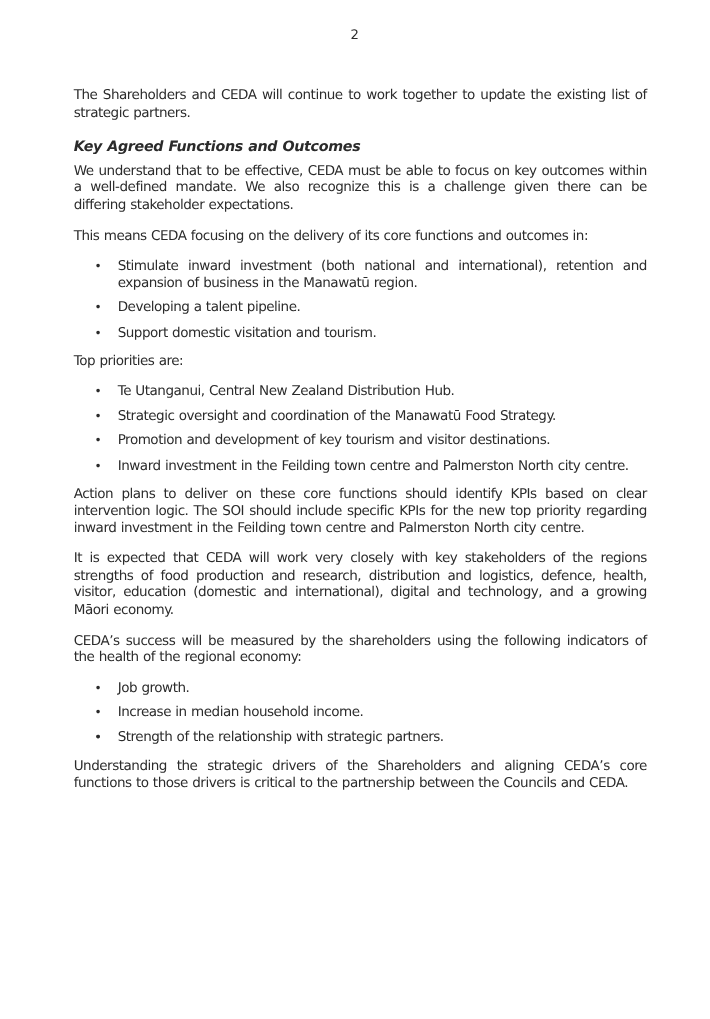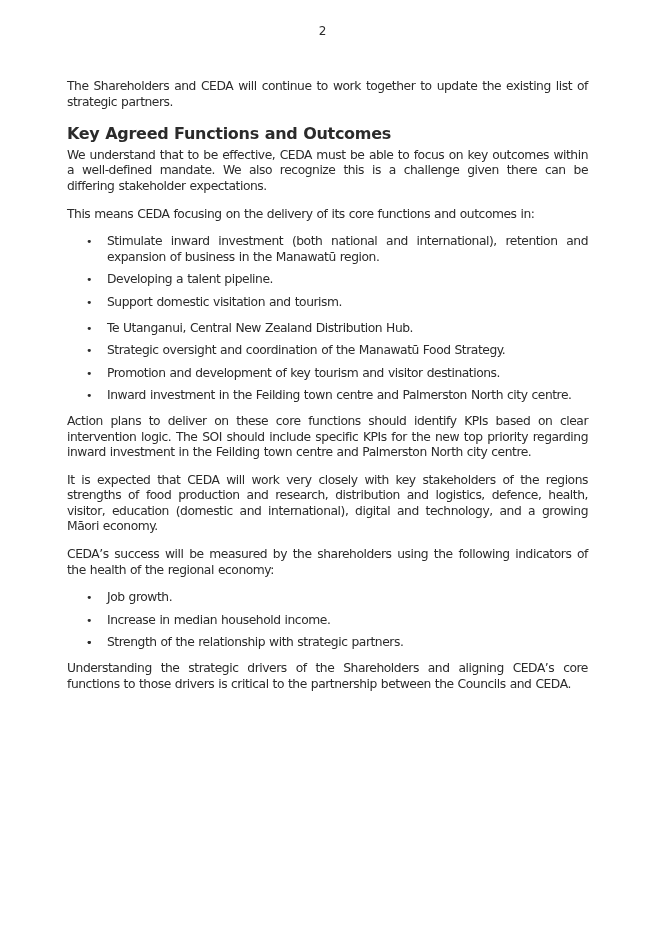--- a/index.html
+++ b/index.html
@@ -3,21 +3,21 @@
 <meta charset="utf-8">
 <style>
   html, body { margin: 0; padding: 0; background: #ffffff; }
   body { width: 645px; height: 926px; position: relative; overflow: hidden;
          font-family: "DejaVu Sans", sans-serif; color: #2b2b2b; }
   .page-num { position: absolute; top: 24px; left: 0; width: 645px; text-align: center;
               font-size: 12px; letter-spacing: 0; }
   .content { position: absolute; left: 67px; top: 79px; width: 521px;
              font-size: 12.3px; line-height: 15.6px; letter-spacing: -0.45px; word-spacing: 0.5px; }
   p { margin: 0 0 12px 0; text-align: justify; }
-  h2 { font-size: 16px; font-weight: bold; margin: 16px 0 6px 0; letter-spacing: -0.3px; }
+  h2 { font-size: 13px; font-weight: bold; margin: 16px 0 6px 0; letter-spacing: -0.3px; font-style: italic; }
   ul { list-style: none; margin: 0 0 10px 0; padding: 0; }
   li { position: relative; padding-left: 40px; margin-bottom: 7px; text-align: justify; }
   li .bullet { position: absolute; left: 19px; top: 0; font-size: 11px; }
 </style>
 </head>
 <body>
 
 <div class="page-num">2</div>
 
 <div class="content">
@@ -27,20 +27,21 @@
 
   <p>We understand that to be effective, CEDA must be able to focus on key outcomes within a well-defined mandate. We also recognize this is a challenge given there can be differing stakeholder expectations.</p>
   <p>This means CEDA focusing on the delivery of its core functions and outcomes in:</p>
 
   <ul>
     <li><span class="bullet">•</span><span>Stimulate inward investment (both national and international), retention and expansion of business in the Manawatū region.</span></li>
     <li><span class="bullet">•</span><span>Developing a talent pipeline.</span></li>
     <li><span class="bullet">•</span><span>Support domestic visitation and tourism.</span></li>
   </ul>
 
+  <p>Top priorities are:</p>
 
   <ul>
     <li><span class="bullet">•</span><span>Te Utanganui, Central New Zealand Distribution Hub.</span></li>
     <li><span class="bullet">•</span><span>Strategic oversight and coordination of the Manawatū Food Strategy.</span></li>
     <li><span class="bullet">•</span><span>Promotion and development of key tourism and visitor destinations.</span></li>
     <li><span class="bullet">•</span><span>Inward investment in the Feilding town centre and Palmerston North city centre.</span></li>
   </ul>
 
   <p>Action plans to deliver on these core functions should identify KPIs based on clear intervention logic. The SOI should include specific KPIs for the new top priority regarding inward investment in the Feilding town centre and Palmerston North city centre.</p>
   <p>It is expected that CEDA will work very closely with key stakeholders of the regions strengths of food production and research, distribution and logistics, defence, health, visitor, education (domestic and international), digital and technology, and a growing Māori economy.</p>

